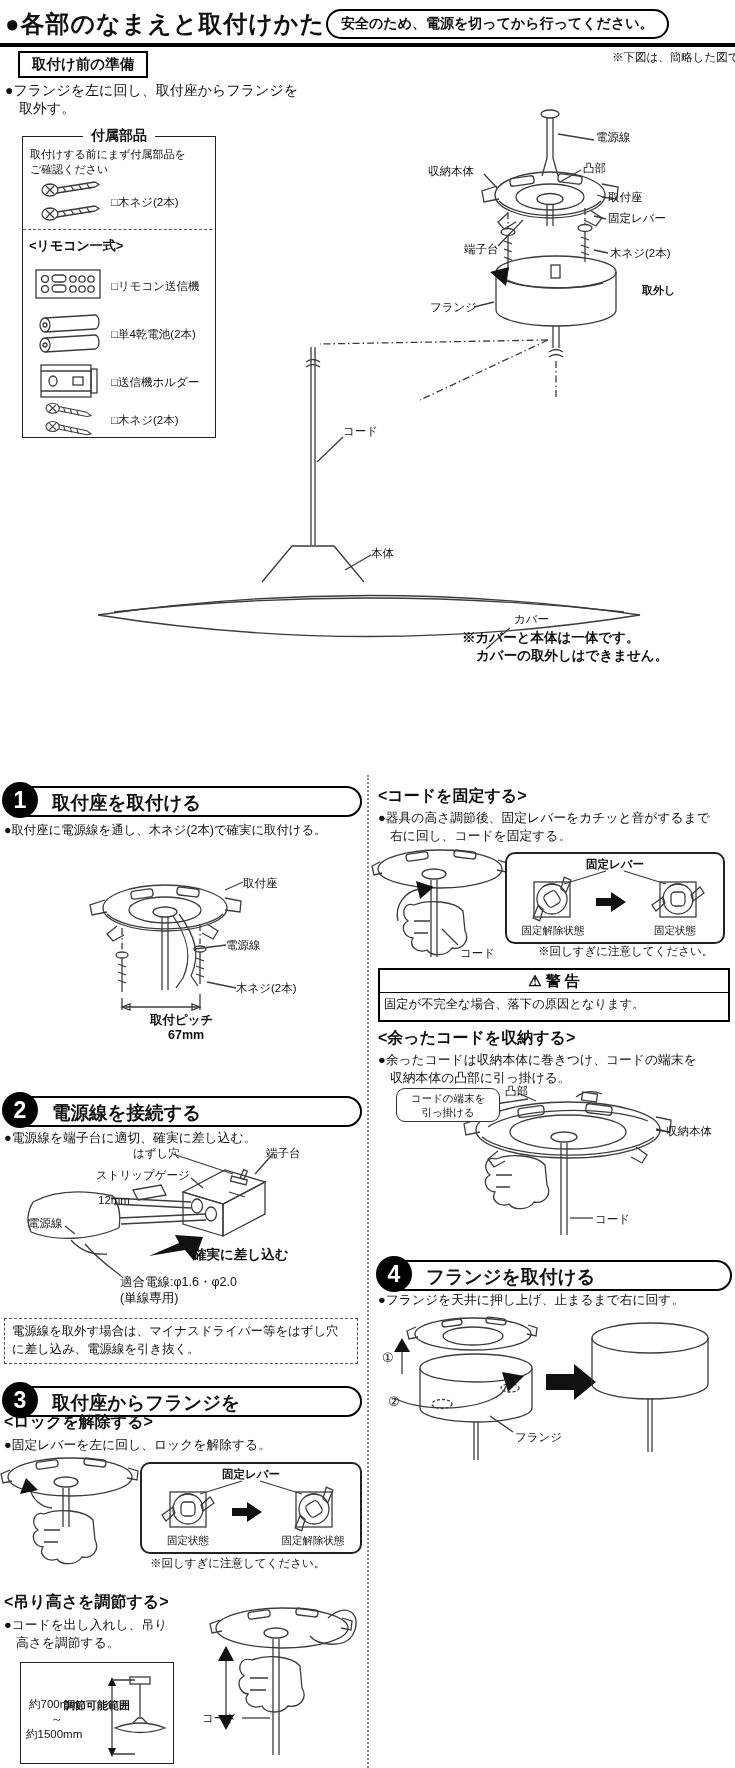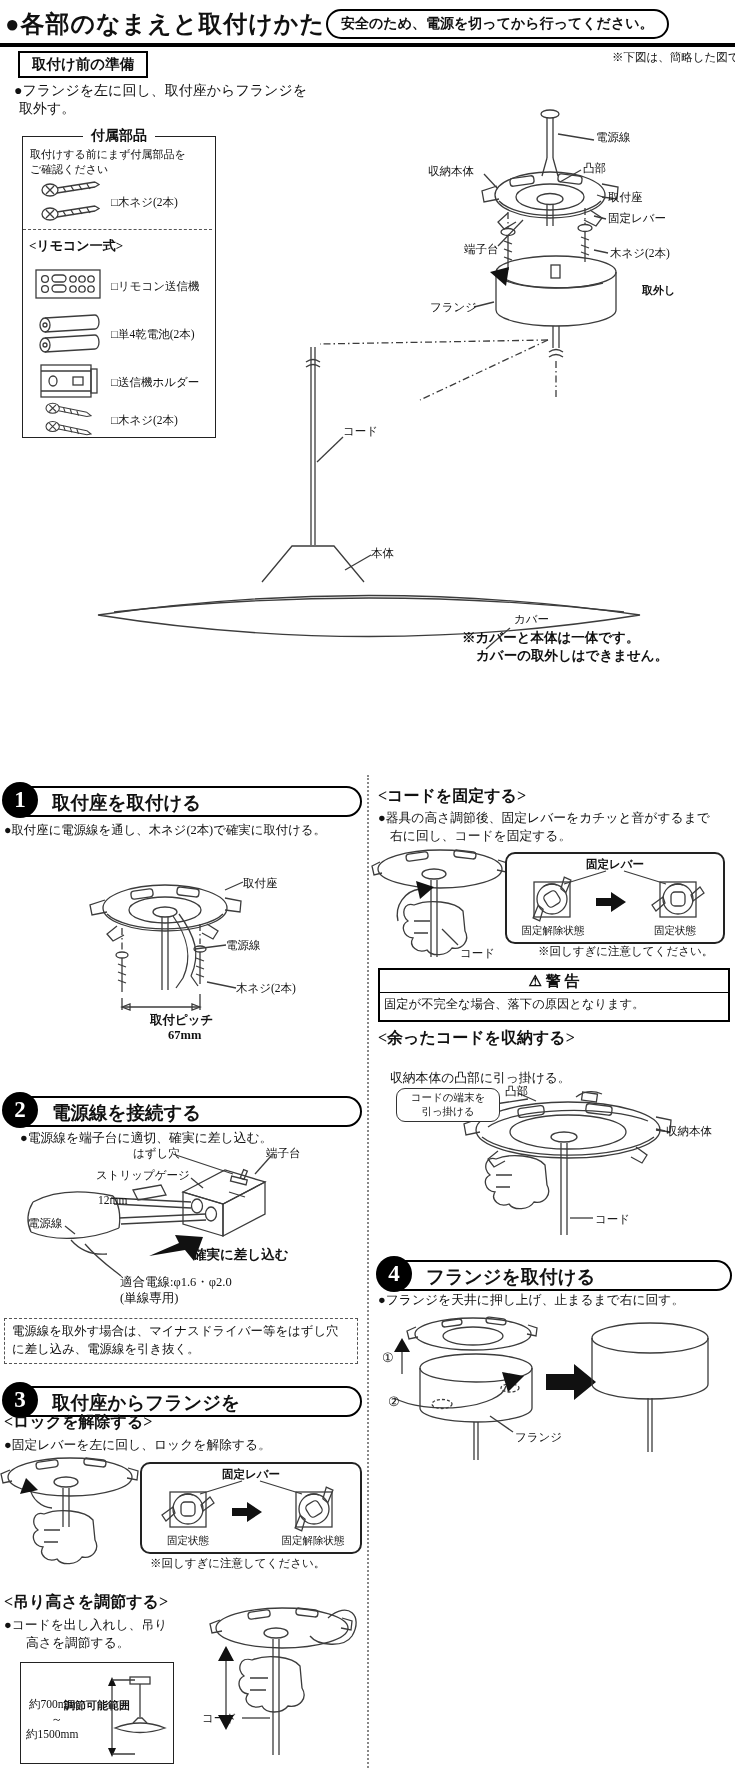--- a/index.html
+++ b/index.html
@@ -1,17 +1,17 @@
 <!DOCTYPE html>
 <html><head>
 <meta charset="utf-8">
 <style>
   html,body{margin:0;padding:0;background:#fff;}
   #page{position:relative;width:735px;height:1768px;background:#fff;overflow:hidden;
-        font-family:Liberation Serif, serif;color:#111;}
+        font-family:Liberation Sans, sans-serif;color:#111;}
   .abs{position:absolute;white-space:nowrap;}
   .lbl{position:absolute;font-size:11.5px;color:#111;white-space:nowrap;}
   .b{font-weight:bold;}
   .bodytxt{position:absolute;font-size:12.8px;color:#111;white-space:nowrap;}
   .angle-h{position:absolute;font-size:16px;font-weight:bold;white-space:nowrap;}
   svg{position:absolute;overflow:visible;}
   svg path,svg ellipse,svg rect,svg circle,svg polygon.ln{fill:none;stroke:#3c3c3c;stroke-width:1.3;}
   svg .blk{fill:#111;stroke:none;}
   svg .dash{stroke-dasharray:7 3 1.5 3;}
   .step-cap{position:absolute;height:27px;border:2.5px solid #000;border-radius:16px;background:#fff;}
@@ -42,21 +42,21 @@
 </head>
 <body>
 
 <div id="page">
 
   <div class="abs" style="left:5px;top:8px;font-size:24px;font-weight:bold;letter-spacing:1px;">●各部のなまえと取付けかた</div>
   <div class="pill" style="left:326px;top:9px;">安全のため、電源を切ってから行ってください。</div>
   <div class="rule" style="left:0;top:43px;width:735px;height:3.5px;"></div>
   <div class="boxed-h" style="left:18px;top:51px;">取付け前の準備</div>
   <div class="lbl" style="left:612px;top:50px;">※下図は、簡略した図です。</div>
-  <div class="abs" style="left:5px;top:82px;font-size:14px;margin-left:9px;">●フランジを左に回し、取付座からフランジを</div>
+  <div class="abs" style="left:5px;top:82px;font-size:14px;">●フランジを左に回し、取付座からフランジを</div>
   <div class="abs" style="left:19px;top:100px;font-size:14px;">取外す。</div>
 
   <div class="partsbox" style="left:22px;top:136px;width:192px;height:300px;">
     <div class="ptitle">付属部品</div>
     <div class="abs" style="left:7px;top:10px;font-size:11px;">取付けする前にまず付属部品を</div>
     <div class="abs" style="left:7px;top:25px;font-size:11px;">ご確認ください</div>
 
     <svg style="left:18px;top:42px;" width="62" height="48" viewBox="0 0 62 48">
       <ellipse cx="9" cy="11" rx="8" ry="6"></ellipse>
         <path d="M5,7 l8,8 M5,15 l8,-8"></path>
@@ -236,21 +236,21 @@
   <div class="lbl" style="left:243px;top:876px;">取付座</div>
   <div class="lbl" style="left:226px;top:938px;">電源線</div>
   <div class="lbl" style="left:236px;top:981px;">木ネジ(2本)</div>
   <div class="lbl b" style="left:150px;top:1012px;font-size:12.5px;">取付ピッチ</div>
   <div class="lbl b" style="left:168px;top:1028px;font-size:12.5px;">67mm</div>
 
   <div class="step-cap" style="left:4px;top:1096px;width:354px;">
     <div class="step-num">2</div>
     <div class="step-title">電源線を接続する</div>
   </div>
-  <div class="bodytxt" style="left:20px;top:1130px;">●電源線を端子台に適切、確実に差し込む。</div>
+  <div class="bodytxt" style="left:4px;top:1130px;">●電源線を端子台に適切、確実に差し込む。</div>
 
   <svg style="left:15px;top:1140px;" width="345" height="165" viewBox="0 0 345 165">
     <polygon class="ln" points="168,52 210,30 250,42 208,64"></polygon>
     <polygon class="ln" points="168,52 208,64 208,96 168,84"></polygon>
     <polygon class="ln" points="208,64 250,42 250,74 208,96"></polygon>
     <ellipse cx="182" cy="66" rx="5.5" ry="7"></ellipse>
       <ellipse cx="196" cy="74" rx="5.5" ry="7"></ellipse>
     <rect x="216" y="38" width="16" height="5" transform="rotate(14 224 40)"></rect>
     <rect x="227" y="30" width="4" height="9" transform="rotate(22 229 34)"></rect>
     <path d="M214,52 l16,5"></path>
@@ -328,21 +328,21 @@
     <svg style="left:90px;top:38px;" width="30" height="20" viewBox="0 0 30 20">
       <polygon class="blk" points="0,6 15,6 15,0 30,10 15,20 15,14 0,14"></polygon>
     </svg>
     <div class="statelbl" style="left:8px;width:76px;top:70px;">固定状態</div>
     <div class="statelbl" style="left:128px;width:86px;top:70px;">固定解除状態</div>
   </div>
   <div class="lbl" style="left:150px;top:1556px;">※回しすぎに注意してください。</div>
 
   <div class="angle-h" style="left:4px;top:1592px;">&lt;吊り高さを調節する&gt;</div>
   <div class="bodytxt" style="left:4px;top:1617px;">●コードを出し入れし、吊り</div>
-  <div class="bodytxt" style="left:16px;top:1635px;margin-left:10px;">高さを調節する。</div>
+  <div class="bodytxt" style="left:16px;top:1635px;">高さを調節する。</div>
 
   <div class="rangebox" style="left:20px;top:1662px;width:152px;height:100px;">
     <div class="rtitle">調節可能範囲</div>
     <div class="lbl" style="left:8px;top:34px;">約700mm</div>
     <div class="lbl" style="left:30px;top:49px;">～</div>
     <div class="lbl" style="left:5px;top:64px;">約1500mm</div>
     <svg style="left:84px;top:12px;" width="62" height="84" viewBox="0 0 62 84">
       <path d="M7,8 V76"></path>
         <polygon class="blk" points="7,2 3,11 11,11"></polygon>
         <polygon class="blk" points="7,82 3,73 11,73"></polygon>
@@ -426,20 +426,21 @@
 
   <div class="warnbox" style="left:378px;top:968px;width:348px;height:50px;">
     <div class="wtitle">
       <span>⚠</span>
       <span>警 告</span>
     </div>
     <div class="wbody">固定が不完全な場合、落下の原因となります。</div>
   </div>
 
   <div class="angle-h" style="left:378px;top:1028px;">&lt;余ったコードを収納する&gt;</div>
+  <div class="bodytxt" style="left:378px;top:1052px;">●余ったコードは収納本体に巻きつけ、コードの端末を</div>
   <div class="bodytxt" style="left:390px;top:1070px;">収納本体の凸部に引っ掛ける。</div>
 
   <svg style="left:378px;top:1085px;" width="354" height="155" viewBox="0 0 354 155">
     <ellipse cx="190" cy="45" rx="92" ry="28"></ellipse>
     <path d="M104,52 a92,28 0 0 0 172,0"></path>
     <rect x="140" y="22" width="26" height="9" rx="3" transform="rotate(-8 153 26)"></rect>
     <rect x="208" y="20" width="26" height="9" rx="3" transform="rotate(7 221 24)"></rect>
     <path d="M100,34 l-14,5 2,11 14,-3"></path>
       <path d="M278,32 l15,3 -1,12 -14,-2"></path>
     <path d="M120,66 l-10,8 6,8 11,-6"></path>

